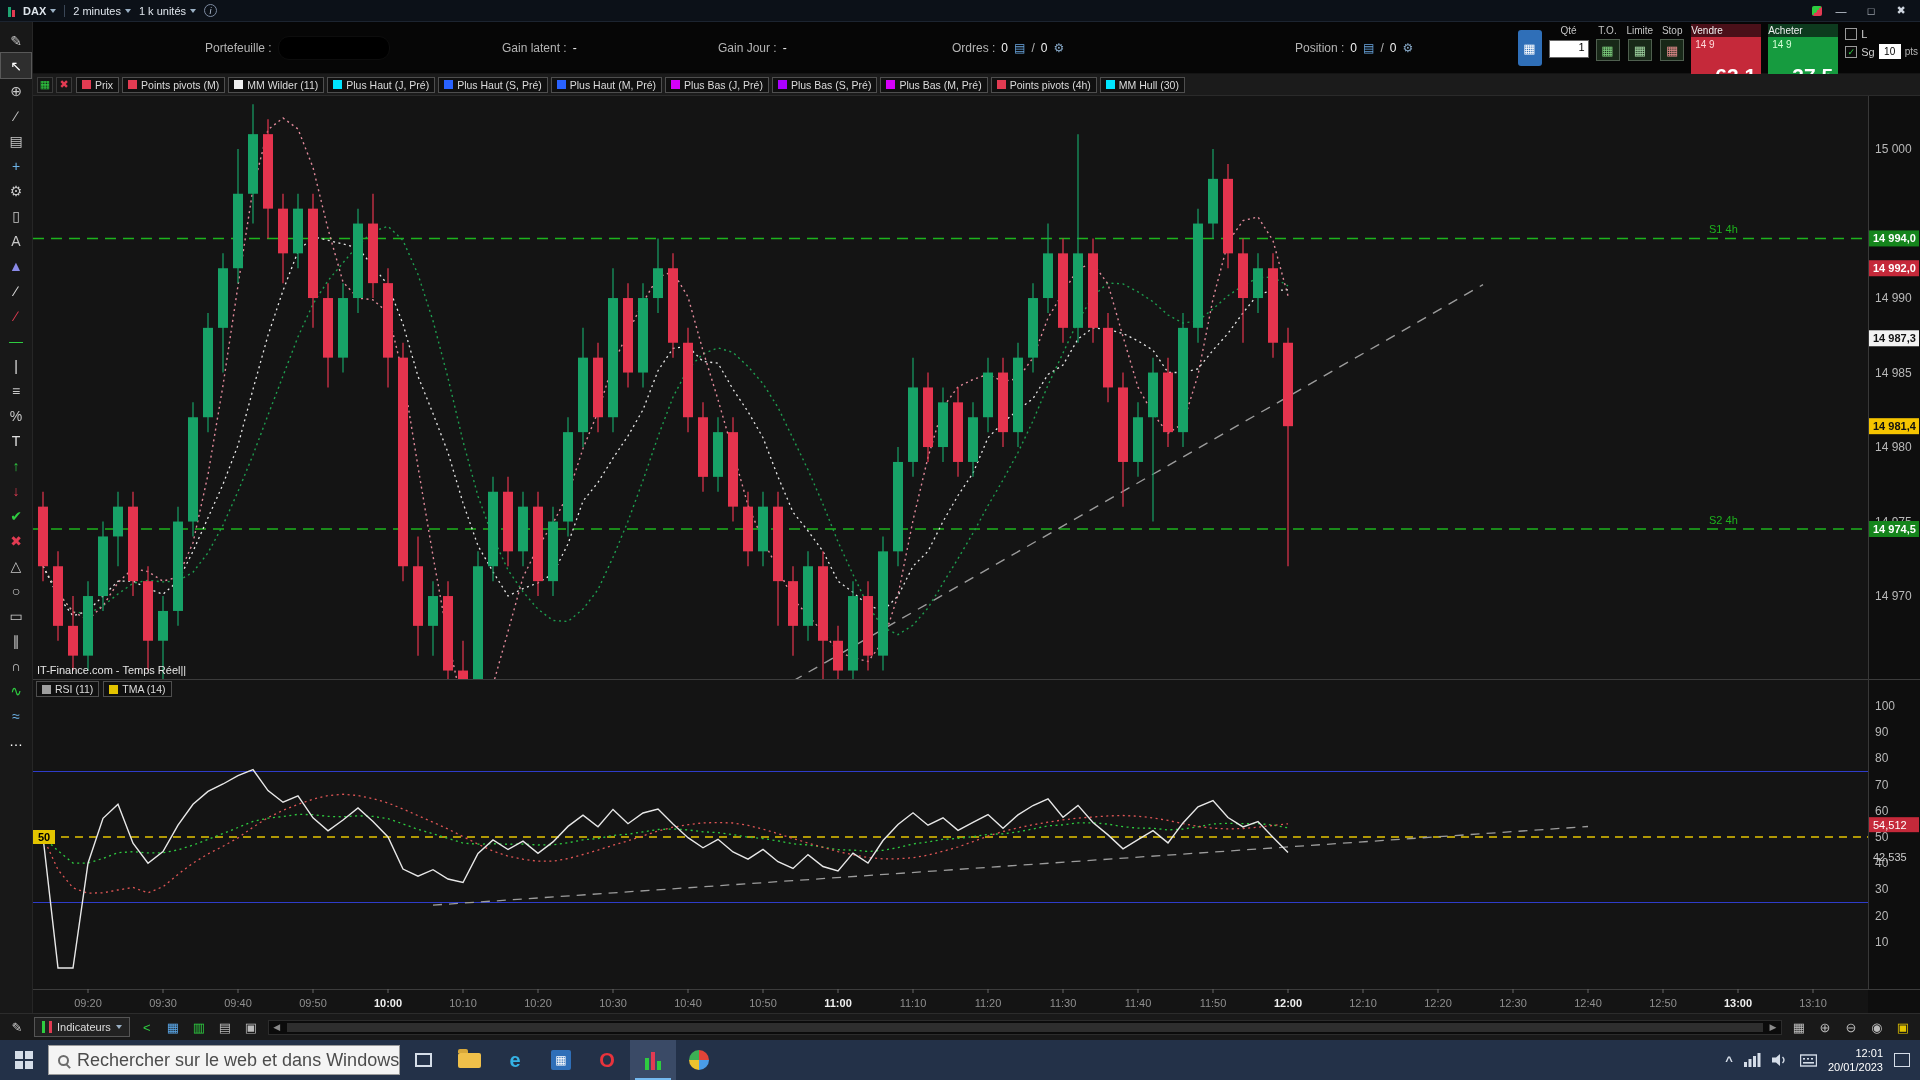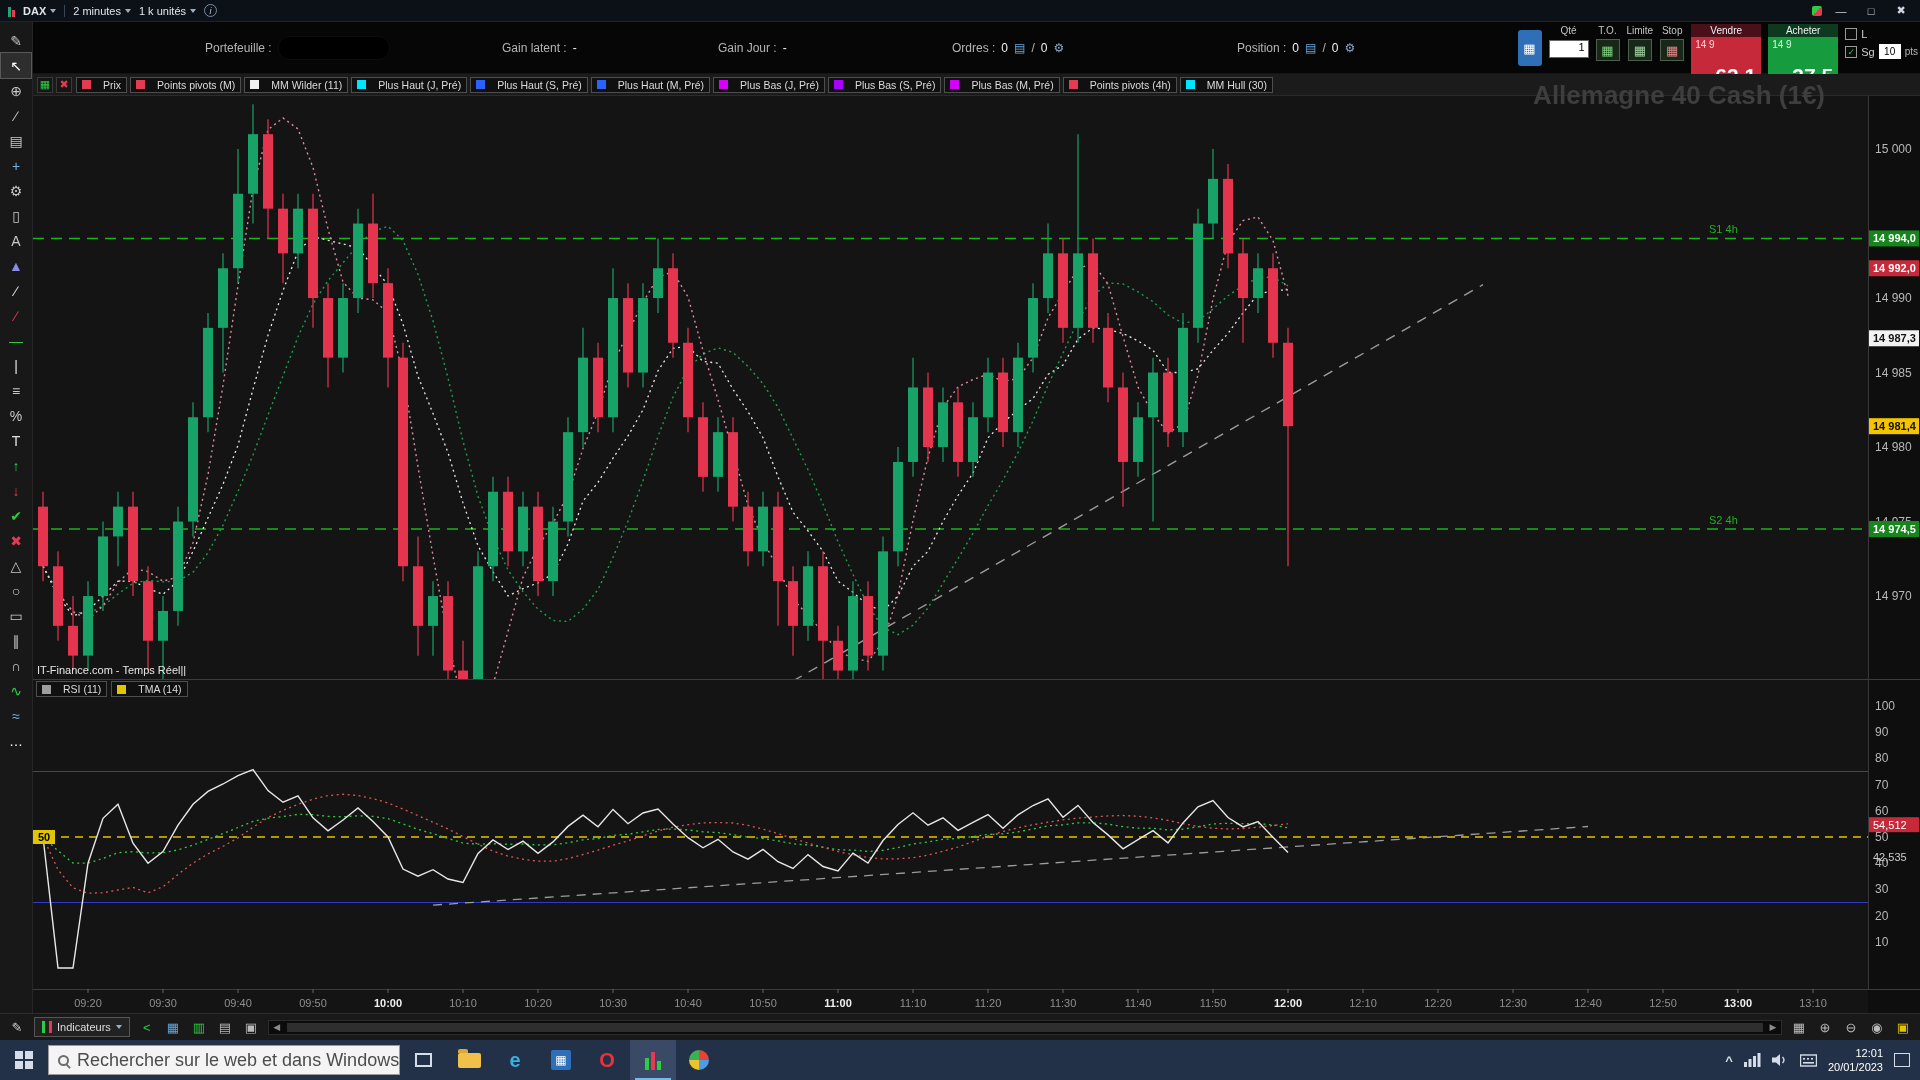--- a/index.html
+++ b/index.html
@@ -29,37 +29,37 @@
 .gear-ico{color:#87a9c8;font-size:12px}
 .redacted{display:inline-block;width:112px;height:24px;background:#000;border:1px solid #0d0d0d;border-radius:11px}
 
 
 .trade-panel{position:absolute;right:2px;top:1px;height:50px;display:flex;gap:7px;align-items:flex-start;padding-top:1px}
 .calcico-big{width:24px;height:36px;margin-top:6px;background:#2f6fb8;border-radius:3px;color:#fff;display:flex;align-items:center;justify-content:center;font-size:13px}
 .pcol{display:flex;flex-direction:column;align-items:center}
 .col-lbl{font-size:10px;color:#c4c4c4;height:13px;line-height:13px}
 .qty-input{width:40px;height:18px;background:#fff;color:#000;border:1px solid #666;font-size:11px;text-align:right;padding-right:3px;margin-top:3px}
 .ticon{width:24px;height:22px;background:#182818;border:1px solid #4f5f4f;margin-top:2px;display:flex;align-items:center;justify-content:center;font-size:13px}
-.btncol .col-lbl{align-self:stretch;text-align:center;color:#f0f0f0}
+.btncol .col-lbl{align-self:stretch;text-align:left;color:#f0f0f0}
 .lblsell{background:#4a1019}
 .lblbuy{background:#0d3a1e}
 .pricebtn{width:70px;height:52px;position:relative;cursor:pointer}
 .pricebtn .sm{position:absolute;left:4px;top:2px;font-size:10px}
 .pricebtn .bg{position:absolute;right:5px;bottom:1px;font-size:21px;font-weight:bold;color:#fff}
 .sellbtn{background:#c5293a}.sellbtn .sm{color:#ffd9d9}
 .buybtn{background:#169b3f}.buybtn .sm{color:#d9ffd9}
 .chk-col{display:flex;flex-direction:column;gap:4px;padding-top:4px;font-size:11px;color:#cfcfcf}
 .chkrow{display:flex;align-items:center;gap:4px}
 .cb{width:12px;height:12px;border:1px solid #999;background:#0a0a0a;display:inline-flex;align-items:center;justify-content:center;font-size:9px;color:#2ecc40}
 .spread-box{width:22px;height:15px;background:#fff;color:#000;font-size:10px;text-align:center;line-height:15px}
 .pts{color:#b5b5b5;font-size:10px}
 
 
 .legendbar{position:absolute;top:74px;left:33px;right:0;height:22px;background:#1b1b1b;display:flex;align-items:center;gap:4px;padding:0 4px;border-bottom:1px solid #2a2a2a}
-.chip{display:inline-flex;align-items:center;gap:12px;border:1px solid #4e4e4e;background:#101010;padding:1px 5px;height:16px;cursor:pointer}
+.chip{display:inline-flex;align-items:center;gap:4px;border:1px solid #4e4e4e;background:#101010;padding:1px 5px;height:16px;cursor:pointer}
 .chip b{font-weight:normal;font-size:10.5px;color:#dcdcdc;white-space:nowrap}
 .swatch{display:inline-block;width:9px;height:9px}
 .mini-ctl{width:16px;height:16px;display:inline-flex;align-items:center;justify-content:center;font-size:11px;border:1px solid #3a3a3a;background:#161616;cursor:pointer}
 .rsi-legend{position:absolute;left:36px;top:681px;display:flex;gap:4px;z-index:6}
 
 
 .left-toolbar{position:absolute;left:0;top:22px;width:33px;bottom:67px;background:#181818;border-right:1px solid #262626;display:flex;flex-direction:column;align-items:center;padding-top:6px;z-index:5}
 .tool{width:30px;height:25px;display:flex;align-items:center;justify-content:center;font-size:14px;cursor:pointer}
 .tool.active{background:#2e2e2e;outline:1px solid #585858}
 
@@ -151,21 +151,21 @@
       <span class="val">-</span>
     </div>
     <div class="h-item" style="left:952px">
       <span>Ordres :</span>
       <span class="val">0</span>
       <span class="doc-ico">▤</span>
       <span>/</span>
       <span class="val">0</span>
       <span class="gear-ico">⚙</span>
     </div>
-    <div class="h-item" style="left:1237px">
+    <div class="h-item" style="left:1295px">
       <span>Position :</span>
       <span class="val">0</span>
       <span class="doc-ico">▤</span>
       <span>/</span>
       <span class="val">0</span>
       <span class="gear-ico">⚙</span>
     </div>
 
     <div class="trade-panel">
       <span class="calcico-big">▦</span>
@@ -581,21 +581,20 @@
         <line x1="1555" y1="893" x2="1555" y2="897" stroke="#666"></line>
         <text x="1555" y="911" fill="#8f8f8f" font-size="11" font-weight="normal" text-anchor="middle">12:40</text>
         <line x1="1630" y1="893" x2="1630" y2="897" stroke="#666"></line>
         <text x="1630" y="911" fill="#8f8f8f" font-size="11" font-weight="normal" text-anchor="middle">12:50</text>
         <line x1="1705" y1="893" x2="1705" y2="897" stroke="#666"></line>
         <text x="1705" y="911" fill="#f0f0f0" font-size="11" font-weight="bold" text-anchor="middle">13:00</text>
         <line x1="1780" y1="893" x2="1780" y2="897" stroke="#666"></line>
         <text x="1780" y="911" fill="#8f8f8f" font-size="11" font-weight="normal" text-anchor="middle">13:10</text>
       </g>
     </svg>
-  <div class="watermark">Allemagne 40 Cash (1€)</div>
   <div class="chart-footer">IT-Finance.com - Temps Réel||</div>
   <div class="rsi-legend" id="legend-rsi">
       <span class="chip">
         <i class="swatch" style="background: rgb(158, 158, 158);"></i>
         <b>RSI (11)</b>
       </span>
       <span class="chip">
         <i class="swatch" style="background: rgb(227, 196, 0);"></i>
         <b>TMA (14)</b>
       </span>

